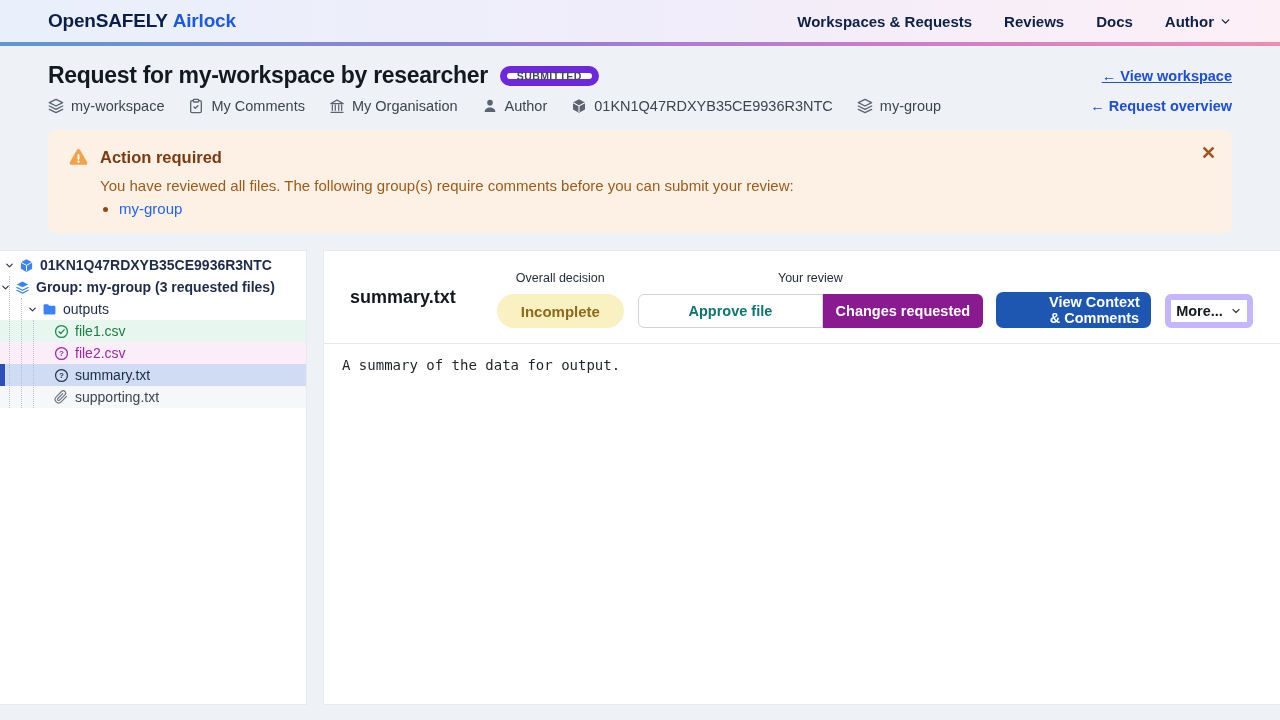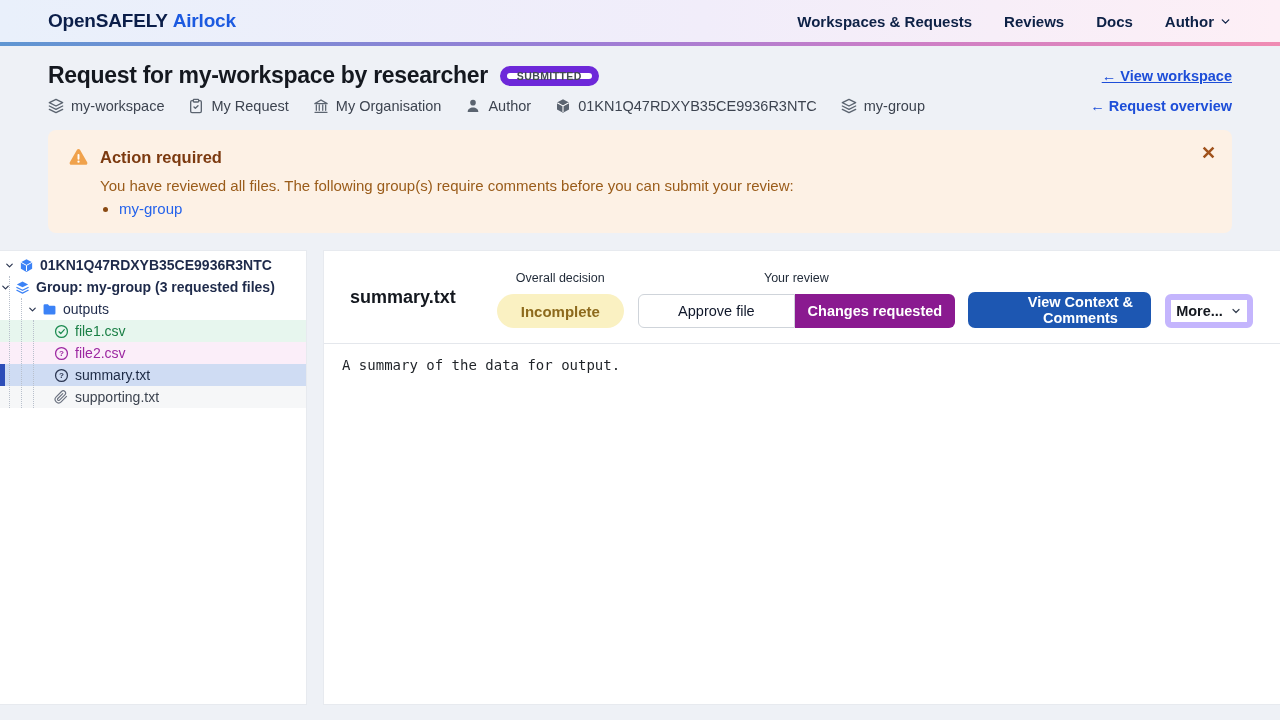--- a/index.html
+++ b/index.html
@@ -74,21 +74,21 @@
   .file-title{ font-size:18px; font-weight:700; color:#14181f; align-self:center; margin-top:16px; }
   .col{ display:flex; flex-direction:column; align-items:center; gap:9px; }
   .decision-col{ margin-left:41px; }
   .review-col{ margin-left:14px; }
   .small-label{ font-size:12.5px; font-weight:500; color:#1f2937; }
   .pill-incomplete{ height:34px; padding:0 24px; border-radius:17px; background:#faf1c2;
     color:#8d6a1d; font-weight:700; font-size:15px; display:flex; align-items:center; }
   .btn-group{ display:flex; }
   .btn{ height:34px; display:flex; align-items:center; justify-content:center;
     font-family:inherit; font-size:14.5px; cursor:pointer; border-radius:6px; }
-  .btn-approve{ width:157px; background:#fff; border:1px solid #cfd4da; border-radius:6px 0 0 6px; color:#0f172a; font-weight:400; }
+  .btn-approve{ width:185px; background:#fff; border:1px solid #cfd4da; border-radius:6px 0 0 6px; color:#0f766e; font-weight:700; }
   .btn-changes{ width:160px; background:#8a1a90; border:none; border-radius:0 6px 6px 0; color:#fff; font-weight:700; }
   .btn-context{ width:210px; height:36px; background:#1d57b2; border:none; border-radius:7px; color:#fff; font-weight:700; margin-left:13px;padding-left:48px; }
   .btn-more{ width:88px; background:#fff; border:6px solid #c4b5fd; color:#14181f; font-weight:600; margin-left:14px; gap:7px; }
   .btn-more svg{ color:#374151; }
   .file-body{ flex:1; padding:13px 18px; font-family:"DejaVu Sans Mono","Liberation Mono",monospace; font-size:14px; color:#1f2328; }
   .file-body pre{ margin:0; font:inherit; }
 </style>
 </head>
 <body>
 
@@ -138,21 +138,21 @@
       <span>my-workspace</span>
     </span>
     <span class="meta-item">
       <span style="display:flex">
         <svg width="16" height="16" viewBox="0 0 24 24" fill="none" stroke="currentColor" stroke-width="2" stroke-linecap="round" stroke-linejoin="round">
             <rect x="8" y="2" width="8" height="4" rx="1"></rect>
             <path d="M16 4h2a2 2 0 0 1 2 2v14a2 2 0 0 1-2 2H6a2 2 0 0 1-2-2V6a2 2 0 0 1 2-2h2"></path>
             <path d="M9 13.5l2 2 4-4"></path>
           </svg>
       </span>
-      <span>My Request</span>
+      <span>My Comments</span>
     </span>
     <span class="meta-item">
       <span style="display:flex">
         <svg width="16" height="16" viewBox="0 0 24 24" fill="none" stroke="currentColor" stroke-width="1.9" stroke-linecap="round" stroke-linejoin="round">
             <path d="M3 21.5h18"></path>
             <path d="M5 18.5v-8M9.4 18.5v-8M14.6 18.5v-8M19 18.5v-8"></path>
             <path d="M2.8 8.5L12 3l9.2 5.5z"></path>
           </svg>
       </span>
       <span>My Organisation</span>

